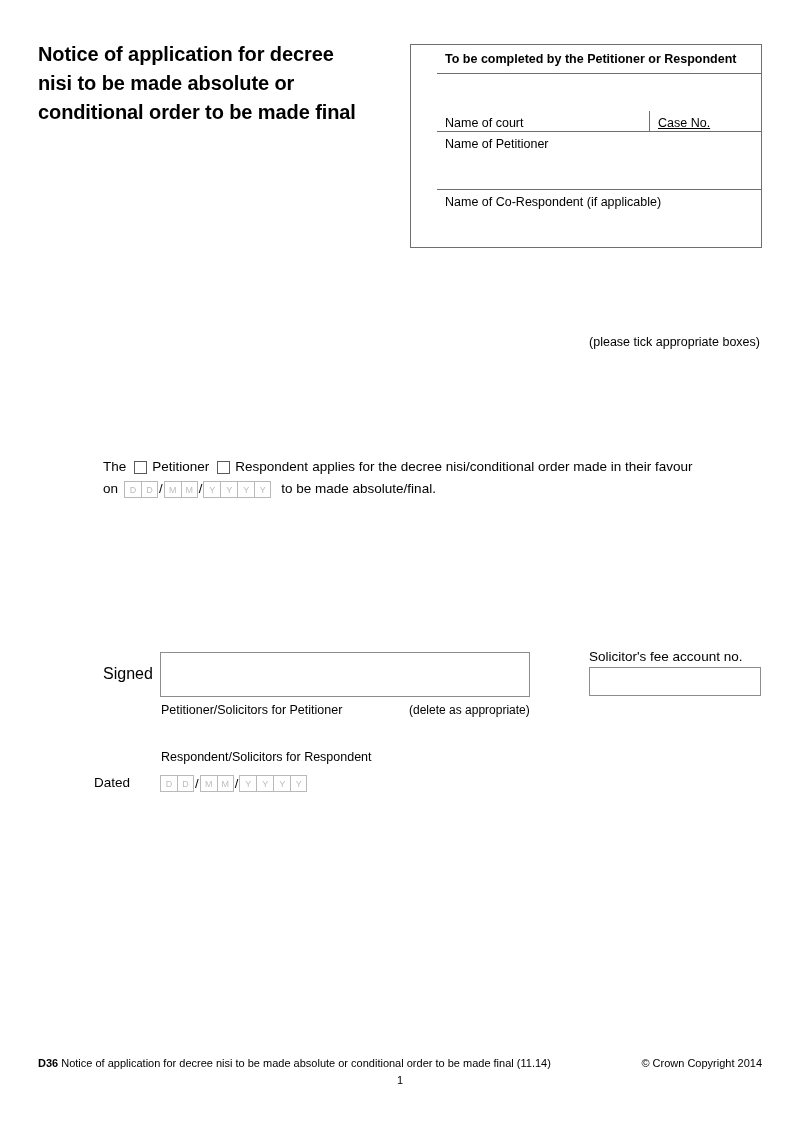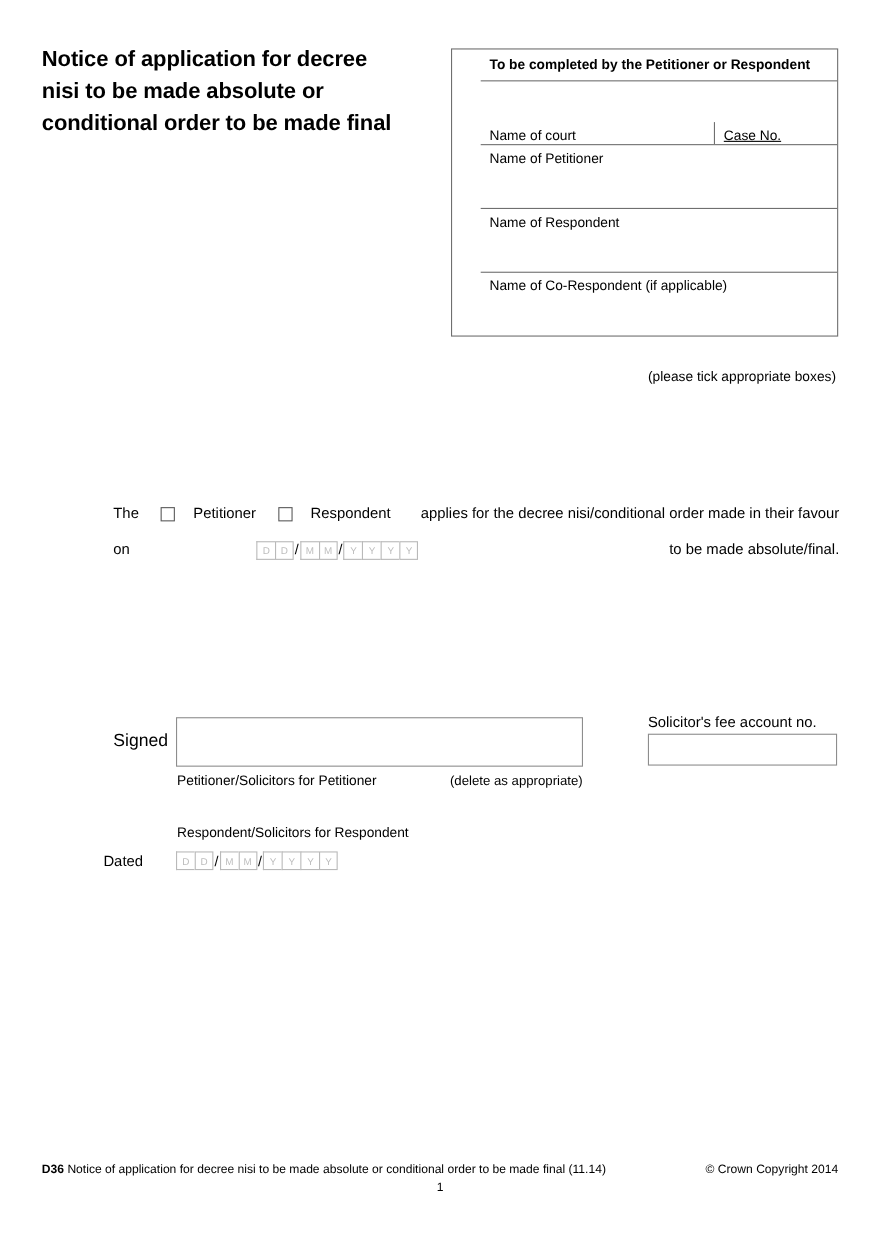--- a/index.html
+++ b/index.html
@@ -100,23 +100,22 @@
     top: 456px;
     width: 660px;
     font-size: 13.5px;
     line-height: 20px;
   }
   .stmt-line {
     display: flex;
     align-items: center;
     height: 22px;
     white-space: nowrap;
-    justify-content: space-between;
-  }
-  .stmt-line.second { margin-top: 11px; }
+  }
+  .stmt-line.second { }
   .tickbox {
     display: inline-block;
     width: 13px;
     height: 13px;
     border: 1px solid #5a5a5a;
     background: #ffffff;
     margin: 0 5px 0 8px;
     box-sizing: border-box;
   }
   .sp { display: inline-block; width: 4px; }
@@ -251,25 +250,20 @@
           <span>Name of court</span>
         </div>
         <div class="dt-cell right">
           <span>Case No.</span>
         </div>
       </div>
     </div>
     <div class="dt-row">
       <div class="dt-single">
         <span>Name of Petitioner</span>
-      </div>
-    </div>
-    <div class="dt-row">
-      <div class="dt-single">
-        <span>Name of Respondent</span>
       </div>
     </div>
     <div class="dt-row">
       <div class="dt-single">
         <span>Name of Co-Respondent (if applicable)</span>
       </div>
     </div>
   </div>
 
   <div class="tick-note">(please tick appropriate boxes)</div>

